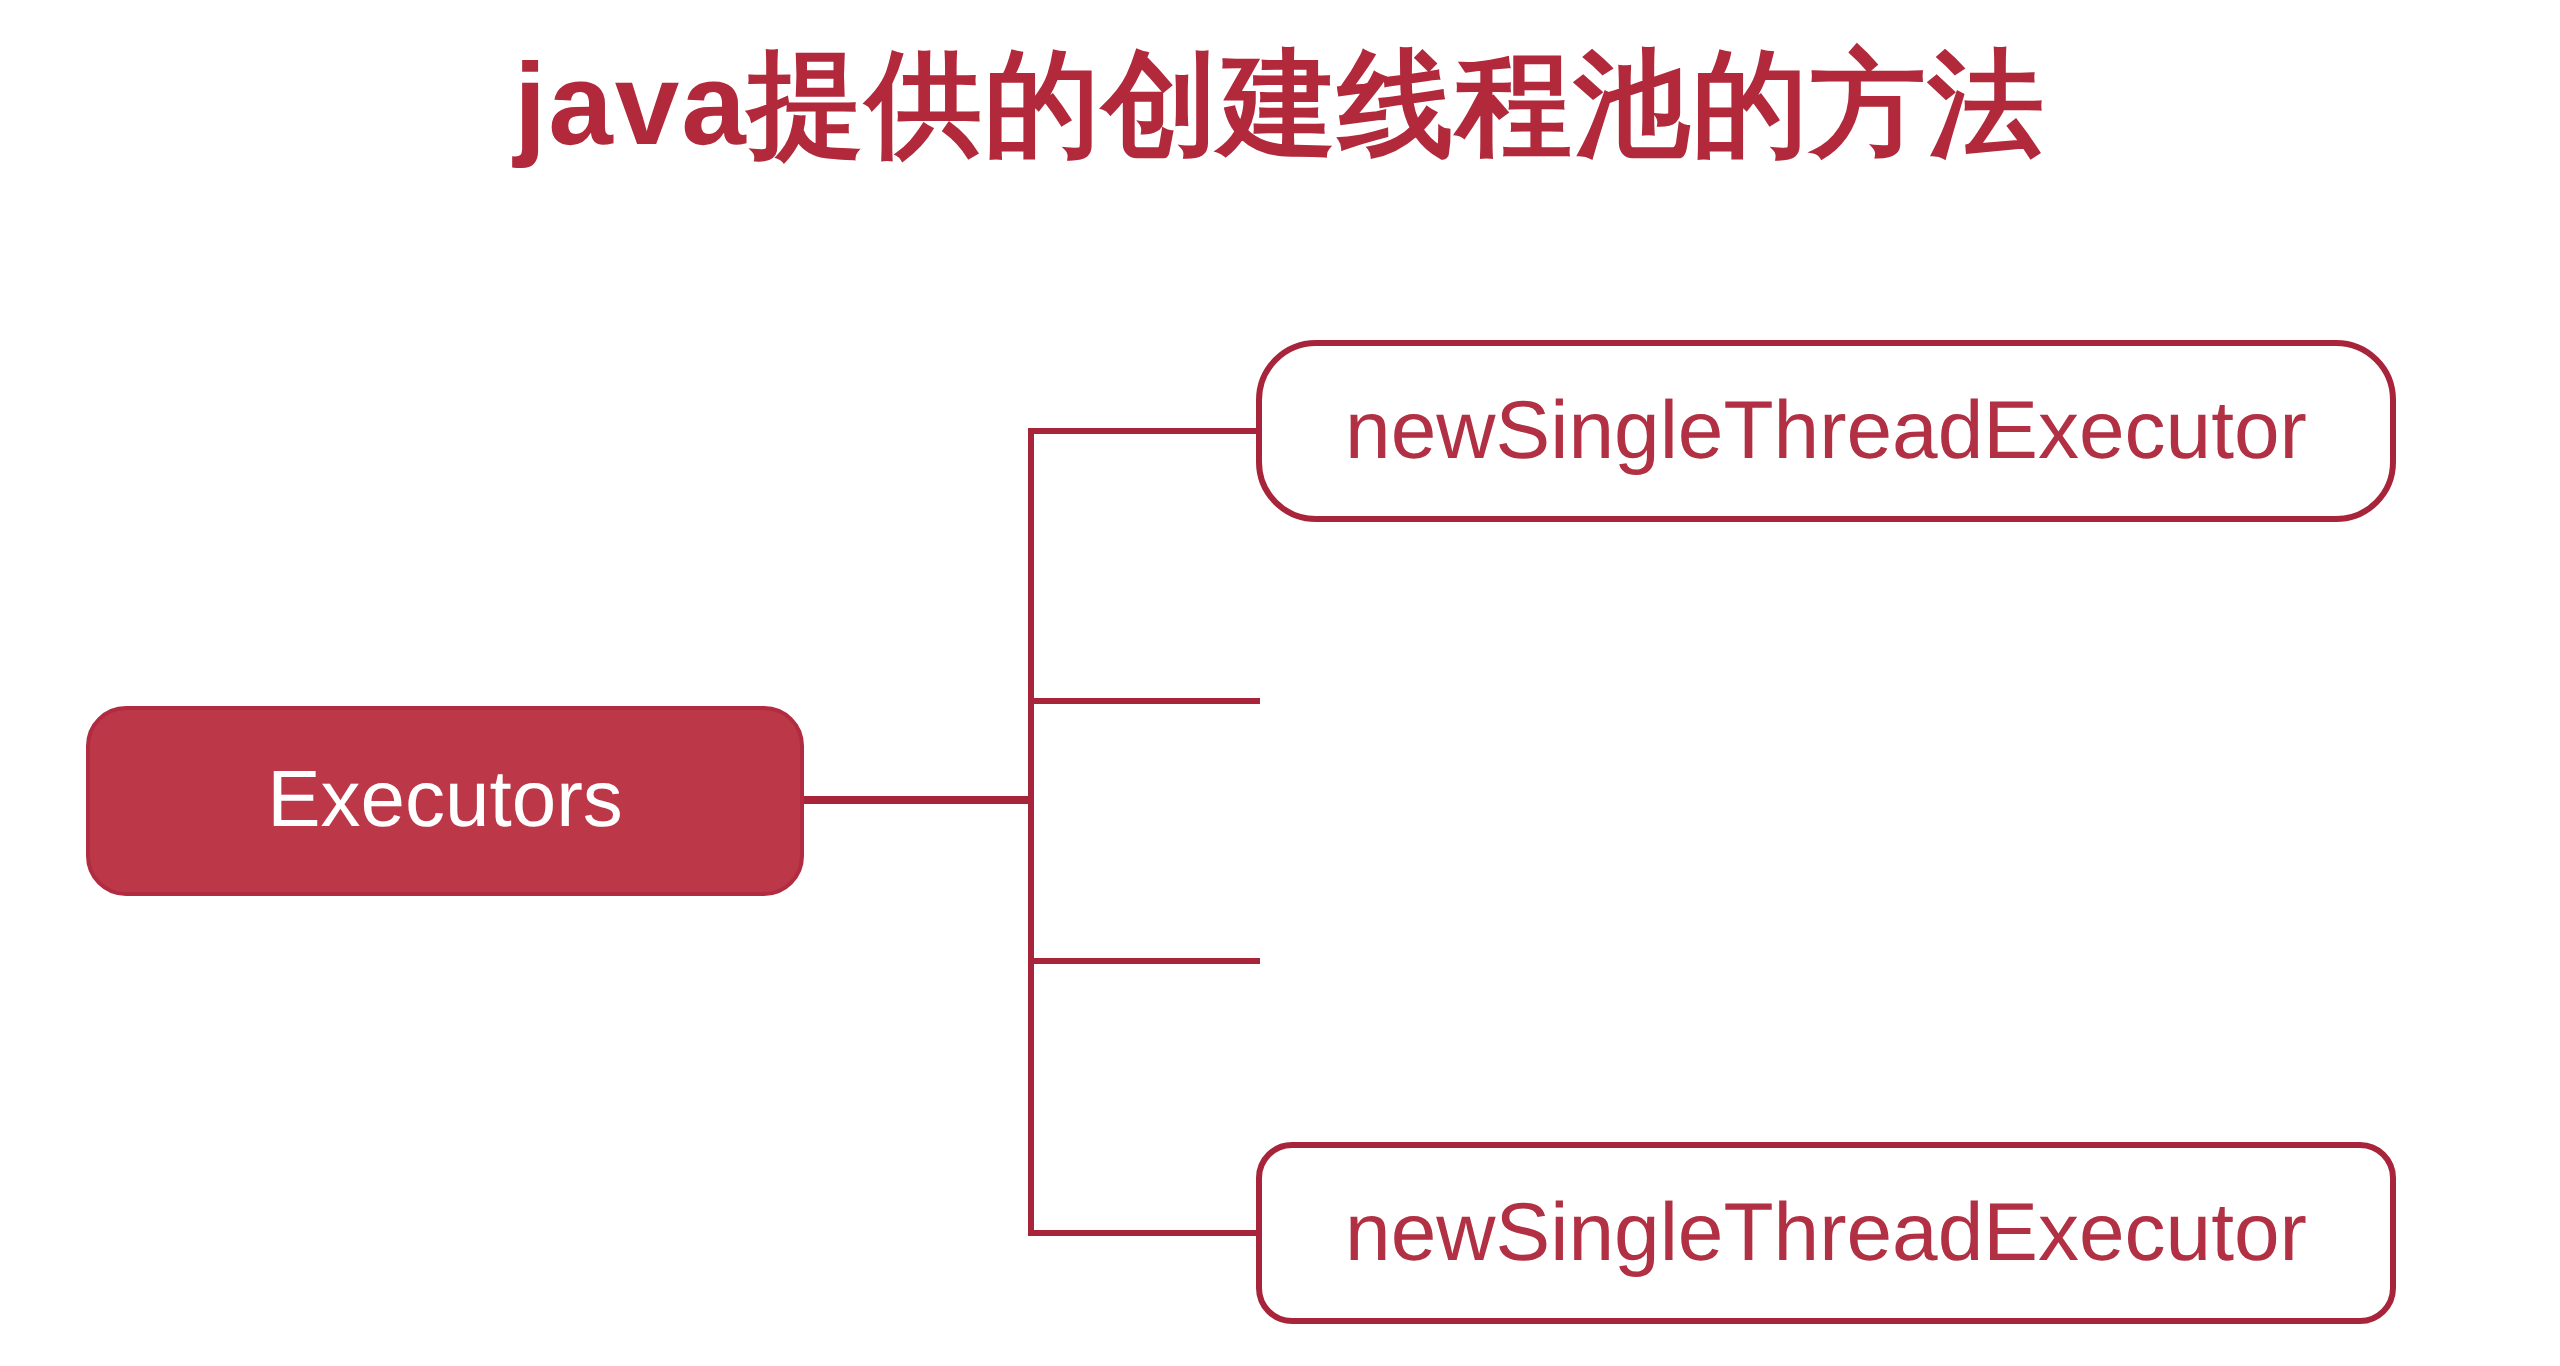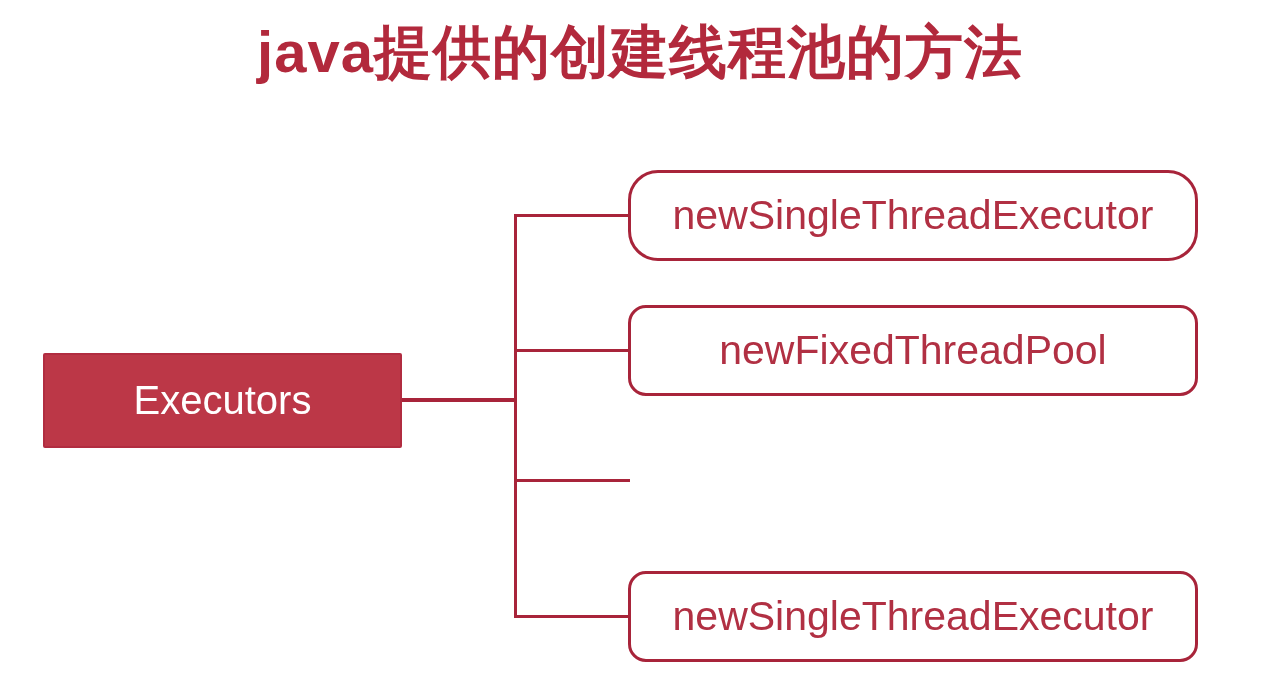--- a/index.html
+++ b/index.html
@@ -21,21 +21,21 @@
     font-weight: 800;
     letter-spacing: 1px;
     color: var(--title-color, #b2293c);
   }
   .root-node {
     position: absolute;
     left: 43px; top: 353px;
     width: 359px; height: 95px;
     background: var(--node-fill, #bc3747);
     border: 2px solid var(--node-edge, #b12c40);
-    border-radius: 2px;
+    border-radius: 20px;
     display: flex; align-items: center; justify-content: center;
     color: var(--node-text, #ffffff);
     font-size: 40px;
   }
   .child-node {
     position: absolute;
     left: 628px;
     width: 570px; height: 91px;
     background: #ffffff;
     border: 3px solid var(--line-color, #a8243a);
@@ -75,20 +75,17 @@
   <div class="connector branch branch-3"></div>
   <div class="connector branch branch-4"></div>
 
   <div class="root-node">
     <span>Executors</span>
   </div>
 
   <div class="child-node child-1">
     <span>newSingleThreadExecutor</span>
   </div>
-  <div class="child-node child-2">
-    <span>newFixedThreadPool</span>
-  </div>
   <div class="child-node child-4">
     <span>newSingleThreadExecutor</span>
   </div>
 
 </div>
 
 </body></html>

